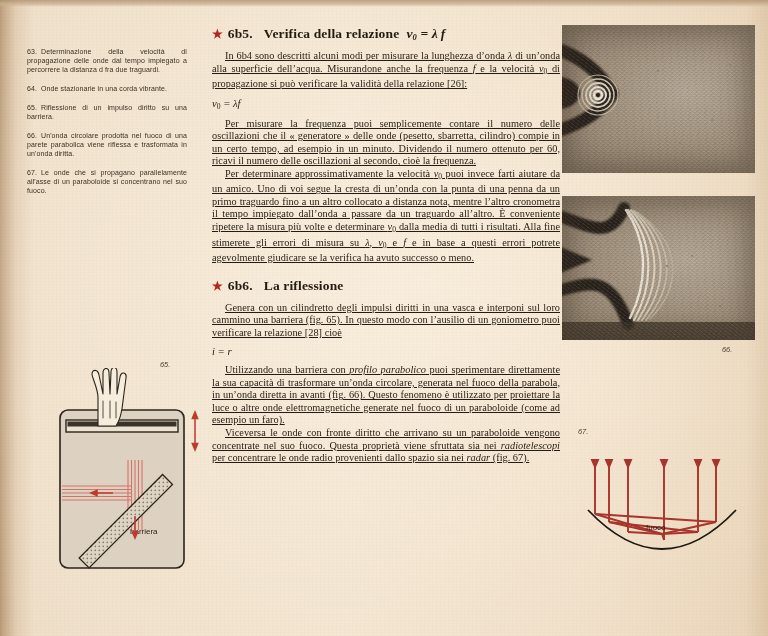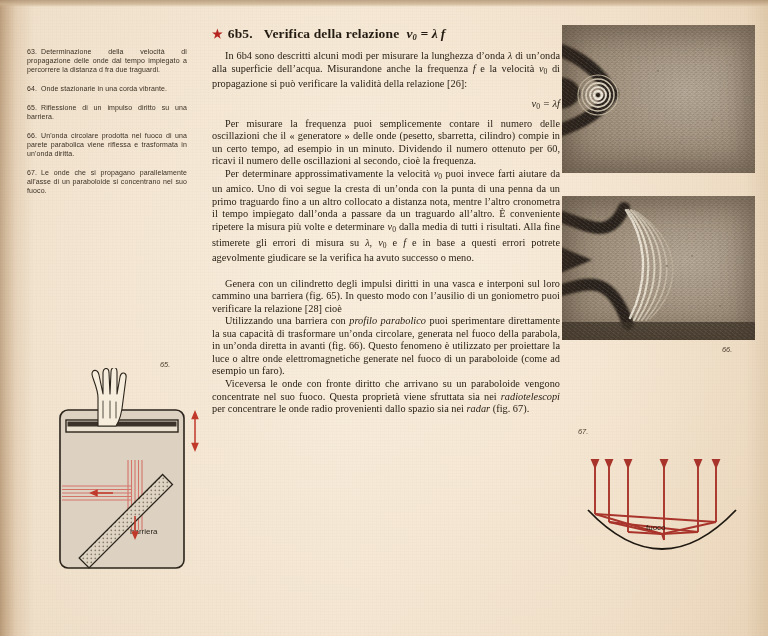--- a/index.html
+++ b/index.html
@@ -57,27 +57,28 @@
   h2.sect .num{margin-right:11px;}
   h2.sect .ttl{}
   h2.sect .frm{font-style:italic;}
   h2.sect .sub{font-size:8.5px;vertical-align:-2px;font-style:italic;}
 
   p.body{
     font-size:10.3px;line-height:12.55px;
     margin:0;text-align:justify;text-indent:13px;
     hyphens:none;
     letter-spacing:.02px;
+    text-decoration:underline;
   }
   p.body.cont{text-indent:0;}
   p.body i{font-style:italic;}
   .sub{font-size:7.6px;vertical-align:-2px;}
 
   .formula{
-    text-align:right;font-style:italic;font-size:10.6px;
+    text-align:left;font-style:italic;font-size:10.6px;
     margin:7px 0 7px 0;
   }
   .formula .sub{font-style:normal;}
 
   .gapbig{height:13px;}
 
   .pageno{
     position:absolute;left:0;top:584px;width:768px;text-align:center;
     font-size:11.5px;font-weight:bold;
     font-family:"Liberation Serif", serif;
@@ -156,23 +157,27 @@
     <p class="body">In 6b4 sono descritti alcuni modi per misurare la lunghezza d’onda <i>λ</i> di un’onda alla superficie dell’acqua. Misurandone anche la frequenza <i>f</i> e la velocità <i>v</i><span class="sub">0</span> di propagazione si può verificare la validità della relazione [26]:</p>
 
     <div class="formula"><i>v</i><span class="sub">0</span> = <i>λf</i></div>
 
     <p class="body">Per misurare la frequenza puoi semplicemente contare il numero delle oscillazioni che il « generatore » delle onde (pesetto, sbarretta, cilindro) compie in un certo tempo, ad esempio in un minuto. Dividendo il numero ottenuto per 60, ricavi il numero delle oscillazioni al secondo, cioè la frequenza.</p>
 
     <p class="body">Per determinare approssimativamente la velocità <i>v</i><span class="sub">0</span> puoi invece farti aiutare da un amico. Uno di voi segue la cresta di un’onda con la punta di una penna da un primo traguardo fino a un altro collocato a distanza nota, mentre l’altro cronometra il tempo impiegato dall’onda a passare da un traguardo all’altro. È conveniente ripetere la misura più volte e determinare <i>v</i><span class="sub">0</span> dalla media di tutti i risultati. Alla fine stimerete gli errori di misura su <i>λ</i>, <i>v</i><span class="sub">0</span> e <i>f</i> e in base a questi errori potrete agevolmente giudicare se la verifica ha avuto successo o meno.</p>
 
     <div class="gapbig"></div>
 
+    <h2 class="sect">
+      <span class="star">★</span><span class="num">6b6.</span><span class="ttl">La riflessione</span>
+    </h2>
 
     <p class="body">Genera con un cilindretto degli impulsi diritti in una vasca e interponi sul loro cammino una barriera (fig. 65). In questo modo con l’ausilio di un goniometro puoi verificare la relazione [28] cioè</p>
 
+    <div class="formula"><i>i</i> = <i>r</i></div>
 
 
     <p class="body">Utilizzando una barriera con <i>profilo parabolico</i> puoi sperimentare direttamente la sua capacità di trasformare un’onda circolare, generata nel fuoco della parabola, in un’onda diretta in avanti (fig. 66). Questo fenomeno è utilizzato per proiettare la luce o altre onde elettromagnetiche generate nel fuoco di un paraboloide (come ad esempio un faro).</p>
 
     <p class="body">Viceversa le onde con fronte diritto che arrivano su un paraboloide vengono concentrate nel suo fuoco. Questa proprietà viene sfruttata sia nei <i>radiotelescopi</i> per concentrare le onde radio provenienti dallo spazio sia nei <i>radar</i> (fig. 67).</p>
   </div>
 
 
   <div class="photo" id="photo-65">
     <div class="plate"></div>

